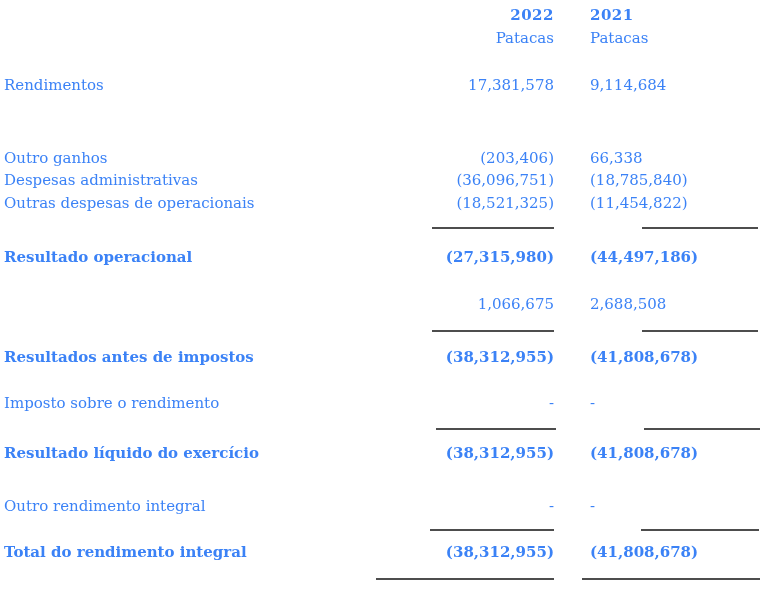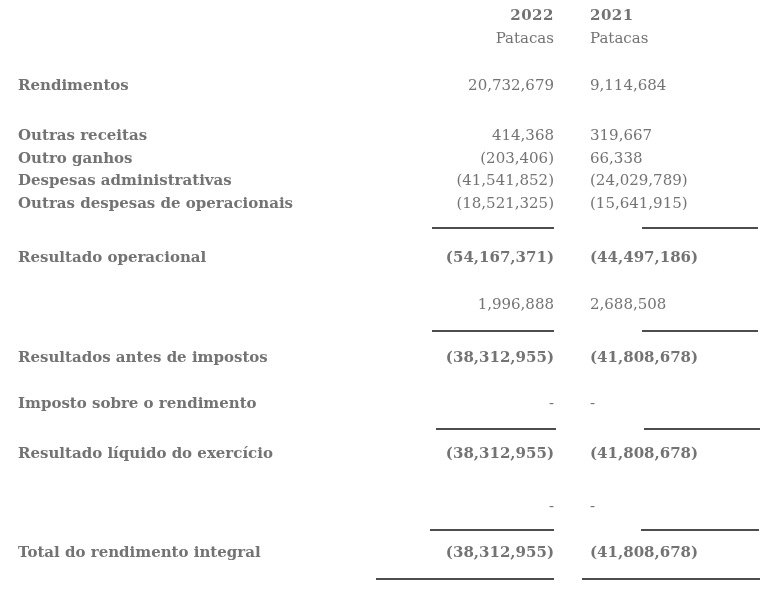--- a/index.html
+++ b/index.html
@@ -3,25 +3,25 @@
 <meta charset="utf-8">
 <style>
   html, body { margin: 0; padding: 0; background: #ffffff; }
   .page {
     position: relative;
     width: 765px;
     height: 592px;
     background: #ffffff;
     font-family: "DejaVu Serif", serif;
     font-size: 15px;
-    color: #737373;
+    color: #3b82f6;
     overflow: hidden;
   }
   .row { position: absolute; left: 0; width: 765px; height: 20px; line-height: 19px; }
-  .label { position: absolute; left: 18px; white-space: nowrap; font-weight: bold; }
+  .label { position: absolute; left: 4px; white-space: nowrap; }
   .v1 { position: absolute; left: 385px; width: 169px; text-align: right; white-space: nowrap; }
   .v2 { position: absolute; left: 590px; width: 169px; text-align: left; white-space: nowrap; }
   .bold { font-weight: bold; }
   .yearhead { font-weight: bold; letter-spacing: 0.5px; }
   .rule { position: absolute; height: 2px; background: #4d4d4d; }
 </style>
 </head>
 <body>
 
 <div class="page">
@@ -30,59 +30,54 @@
     <span class="v1 yearhead">2022</span>
     <span class="v2 yearhead">2021</span>
   </div>
   <div class="row" style="top:29px">
     <span class="v1">Patacas</span>
     <span class="v2">Patacas</span>
   </div>
 
   <div class="row" style="top:76px">
     <span class="label">Rendimentos</span>
-    <span class="v1">20,732,679</span>
+    <span class="v1">17,381,578</span>
     <span class="v2">9,114,684</span>
   </div>
 
-  <div class="row" style="top:126px">
-    <span class="label">Outras receitas</span>
-    <span class="v1">414,368</span>
-    <span class="v2">319,667</span>
-  </div>
 
   <div class="row" style="top:149px">
     <span class="label">Outro ganhos</span>
     <span class="v1">(203,406)</span>
     <span class="v2">66,338</span>
   </div>
 
   <div class="row" style="top:171px">
     <span class="label">Despesas administrativas</span>
-    <span class="v1">(41,541,852)</span>
-    <span class="v2">(24,029,789)</span>
+    <span class="v1">(36,096,751)</span>
+    <span class="v2">(18,785,840)</span>
   </div>
 
   <div class="row" style="top:194px">
     <span class="label">Outras despesas de operacionais</span>
     <span class="v1">(18,521,325)</span>
-    <span class="v2">(15,641,915)</span>
+    <span class="v2">(11,454,822)</span>
   </div>
 
   <div class="rule" style="top:227px; left:432px; width:122px"></div>
   <div class="rule" style="top:227px; left:642px; width:116px"></div>
 
   <div class="row bold" style="top:248px">
     <span class="label">Resultado operacional</span>
-    <span class="v1">(54,167,371)</span>
+    <span class="v1">(27,315,980)</span>
     <span class="v2">(44,497,186)</span>
   </div>
 
   <div class="row" style="top:295px">
-    <span class="v1">1,996,888</span>
+    <span class="v1">1,066,675</span>
     <span class="v2">2,688,508</span>
   </div>
 
   <div class="rule" style="top:330px; left:432px; width:122px"></div>
   <div class="rule" style="top:330px; left:642px; width:116px"></div>
 
   <div class="row bold" style="top:348px">
     <span class="label">Resultados antes de impostos</span>
     <span class="v1">(38,312,955)</span>
     <span class="v2">(41,808,678)</span>
@@ -97,20 +92,21 @@
   <div class="rule" style="top:428px; left:436px; width:120px"></div>
   <div class="rule" style="top:428px; left:644px; width:116px"></div>
 
   <div class="row bold" style="top:444px">
     <span class="label">Resultado líquido do exercício</span>
     <span class="v1">(38,312,955)</span>
     <span class="v2">(41,808,678)</span>
   </div>
 
   <div class="row" style="top:497px">
+    <span class="label">Outro rendimento integral</span>
     <span class="v1">-</span>
     <span class="v2">-</span>
   </div>
 
   <div class="rule" style="top:529px; left:430px; width:124px"></div>
   <div class="rule" style="top:529px; left:641px; width:118px"></div>
 
   <div class="row bold" style="top:543px">
     <span class="label">Total do rendimento integral</span>
     <span class="v1">(38,312,955)</span>

